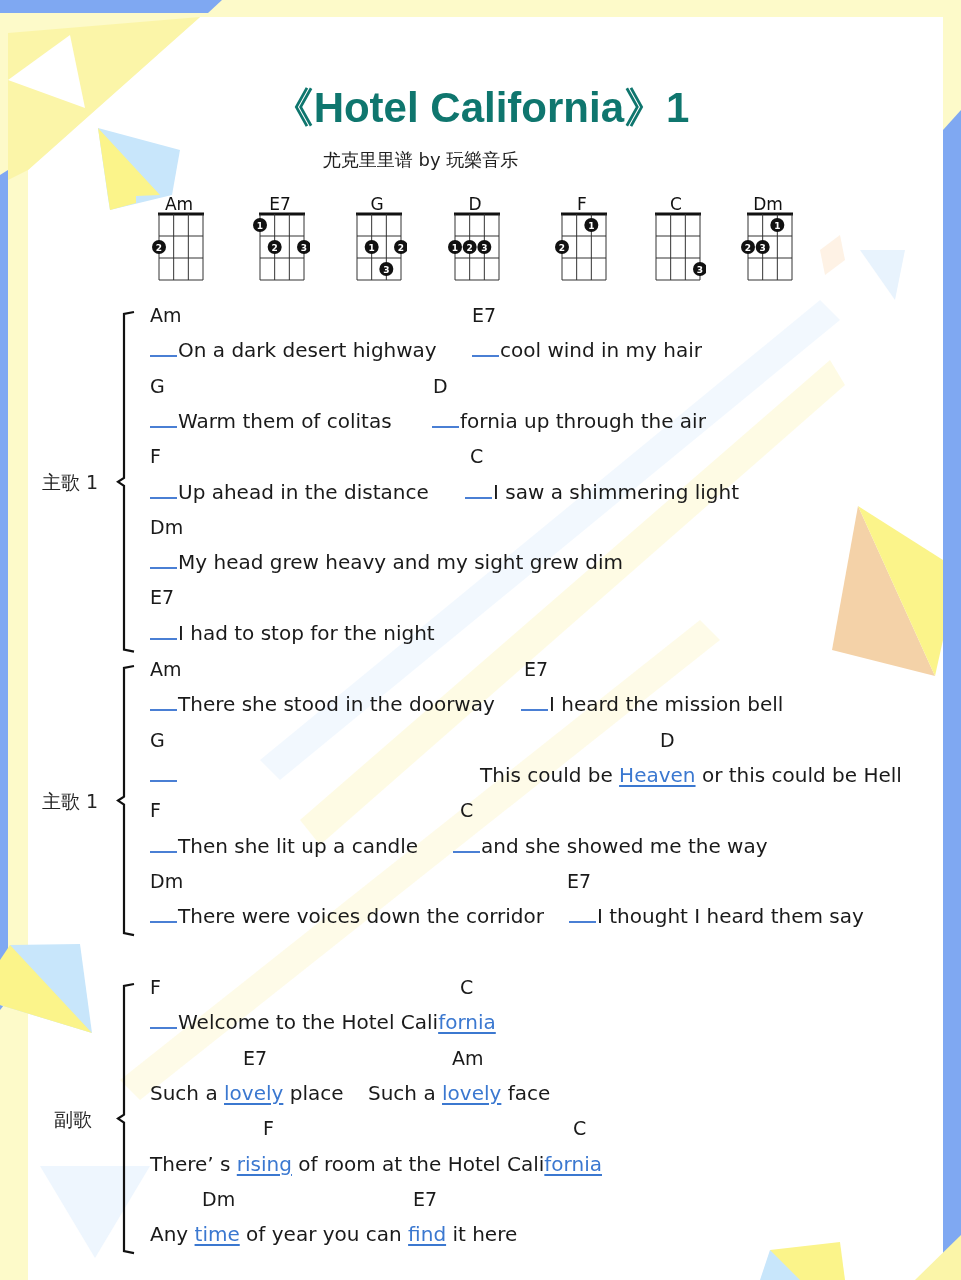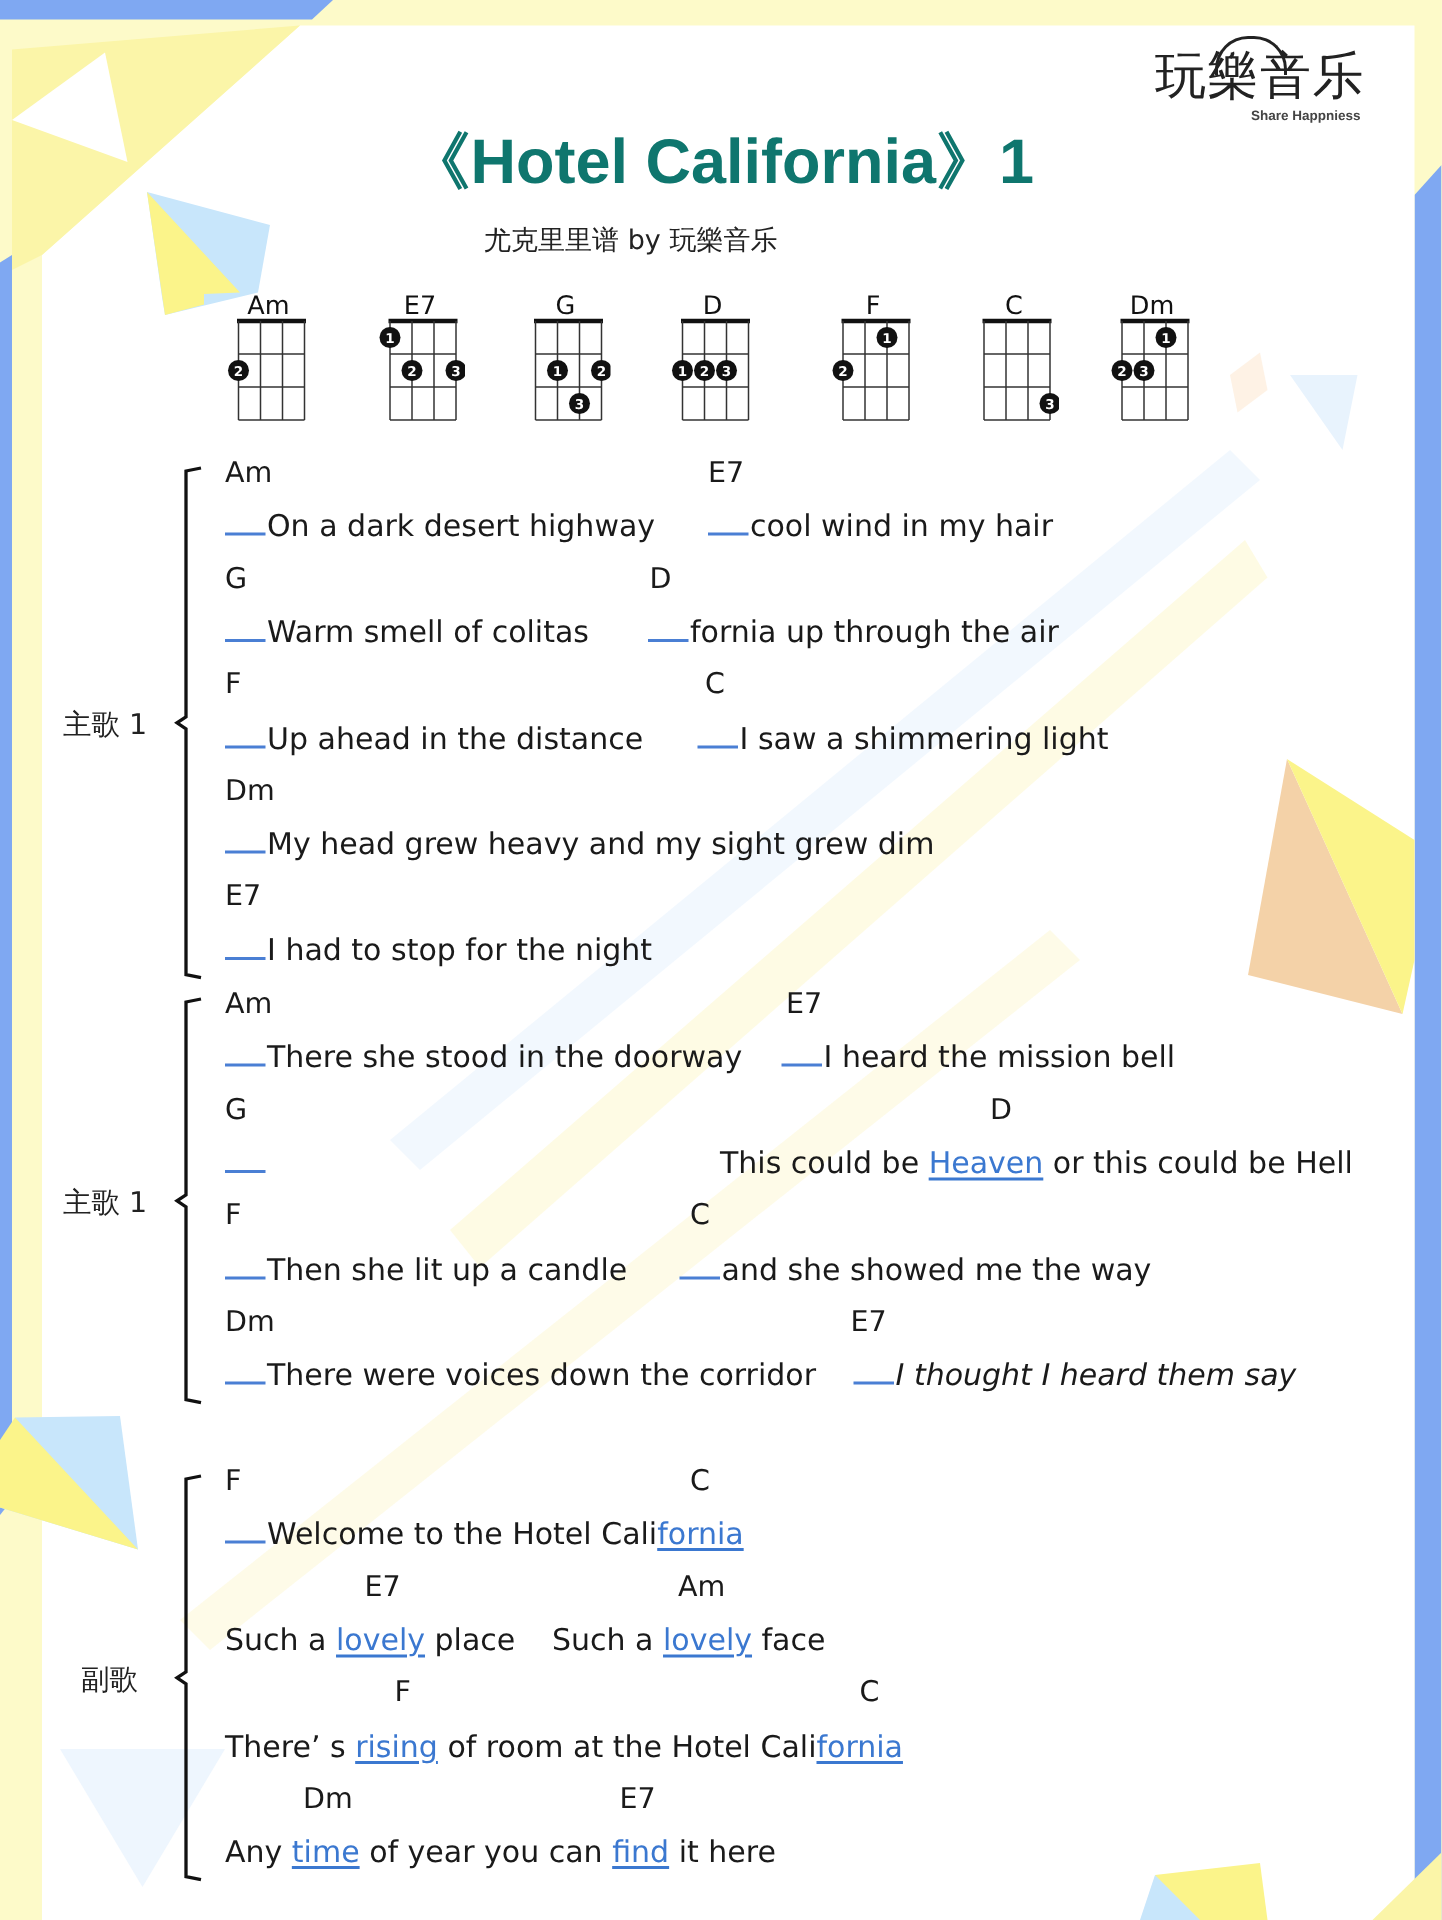--- a/index.html
+++ b/index.html
@@ -96,25 +96,20 @@
 
   <polygon points="40,1166 150,1166 95,1258" fill="#eef6fe"></polygon>
 
   <polygon points="770,1250 840,1242 845,1280 775,1280" fill="#fbf48a"></polygon>
   <polygon points="770,1250 800,1280 760,1280" fill="#c8e6fb"></polygon>
   <polygon points="915,1280 961,1235 961,1280" fill="#fbf5a8"></polygon>
 </svg>
 
 <div class="page">
 
-  <div class="logo">
-    <div class="logo-headphone"></div>
-    <span class="logo-text">玩樂音乐</span>
-    <span class="logo-sub">Share Happniess</span>
-  </div>
 
   <div class="title">《Hotel California》1</div>
   <div class="subtitle">尤克里里谱 by 玩樂音乐</div>
 
   <div id="chord-row">
       <div class="chord-diag" style="left: 149px; top: 194px;">
         <span class="cname">Am</span>
         <svg width="60" height="72">
           <line x1="9" y1="2" x2="55" y2="2" stroke="#111" stroke-width="3"></line>
           <line x1="10" y1="2" x2="10" y2="68" stroke="#333" stroke-width="1"></line>
@@ -243,21 +238,21 @@
         <svg class="bracket" width="30" height="1280" style="left: 110px; top: 0px;">
           <path d="M24 312 L14 314 L14 477.85 L8 481.85 L14 485.85 L14 649.7 L24 651.7" stroke="#111" stroke-width="2.2" fill="none"></path>
         </svg>
         <span class="sec-label" style="top: 469.85px; left: 42px;">主歌 1</span>
         <span class="line chord" style="left: 150px; top: 302px;">Am</span>
         <span class="line chord" style="left: 472px; top: 302px;">E7</span>
         <span class="line" style="left: 150px; top: 337.3px;"><span class="blank"></span><span>On a dark desert highway</span></span>
         <span class="line" style="left: 472px; top: 337.3px;"><span class="blank"></span><span>cool wind in my hair</span></span>
         <span class="line chord" style="left: 150px; top: 372.6px;">G</span>
         <span class="line chord" style="left: 433px; top: 372.6px;">D</span>
-        <span class="line" style="left: 150px; top: 407.9px;"><span class="blank"></span><span>Warm smell of colitas</span></span>
+        <span class="line" style="left: 150px; top: 407.9px;"><span class="blank"></span><span>Warm them of colitas</span></span>
         <span class="line" style="left: 432px; top: 407.9px;"><span class="blank"></span><span>fornia up through the air</span></span>
         <span class="line chord" style="left: 150px; top: 443.2px;">F</span>
         <span class="line chord" style="left: 470px; top: 443.2px;">C</span>
         <span class="line" style="left: 150px; top: 478.5px;"><span class="blank"></span><span>Up ahead in the distance</span></span>
         <span class="line" style="left: 465px; top: 478.5px;"><span class="blank"></span><span>I saw a shimmering light</span></span>
         <span class="line chord" style="left: 150px; top: 513.8px;">Dm</span>
         <span class="line" style="left: 150px; top: 549.1px;"><span class="blank"></span><span>My head grew heavy and my sight grew dim</span></span>
         <span class="line chord" style="left: 150px; top: 584.4px;">E7</span>
         <span class="line" style="left: 150px; top: 619.7px;"><span class="blank"></span><span>I had to stop for the night</span></span>
       </div>
@@ -274,21 +269,21 @@
         <span class="line chord" style="left: 660px; top: 726.6px;">D</span>
         <span class="line" style="left: 150px; top: 761.9px;"><span class="blank"></span></span>
         <span class="line" style="left: 480px; top: 761.9px;"><span>This could be </span><span class="hl">Heaven</span><span> or this could be Hell</span></span>
         <span class="line chord" style="left: 150px; top: 797.2px;">F</span>
         <span class="line chord" style="left: 460px; top: 797.2px;">C</span>
         <span class="line" style="left: 150px; top: 832.5px;"><span class="blank"></span><span>Then she lit up a candle</span></span>
         <span class="line" style="left: 453px; top: 832.5px;"><span class="blank"></span><span>and she showed me the way</span></span>
         <span class="line chord" style="left: 150px; top: 867.8px;">Dm</span>
         <span class="line chord" style="left: 567px; top: 867.8px;">E7</span>
         <span class="line" style="left: 150px; top: 903.1px;"><span class="blank"></span><span>There were voices down the corridor</span></span>
-        <span class="line" style="left: 569px; top: 903.1px; font-style: italic;"><span class="blank"></span><span>I thought I heard them say</span></span>
+        <span class="line" style="left: 569px; top: 903.1px;"><span class="blank"></span><span>I thought I heard them say</span></span>
       </div>
       <div class="section" style="top: 0px;">
         <svg class="bracket" width="30" height="1280" style="left: 110px; top: 0px;">
           <path d="M24 984 L14 986 L14 1114.55 L8 1118.55 L14 1122.55 L14 1251.1 L24 1253.1" stroke="#111" stroke-width="2.2" fill="none"></path>
         </svg>
         <span class="sec-label" style="top: 1106.55px; left: 54px;">副歌</span>
         <span class="line chord" style="left: 150px; top: 974px;">F</span>
         <span class="line chord" style="left: 460px; top: 974px;">C</span>
         <span class="line" style="left: 150px; top: 1009.3px;"><span class="blank"></span><span>Welcome to the Hotel Cali</span><span class="hl">fornia</span><span></span></span>
         <span class="line chord" style="left: 243px; top: 1044.6px;">E7</span>

